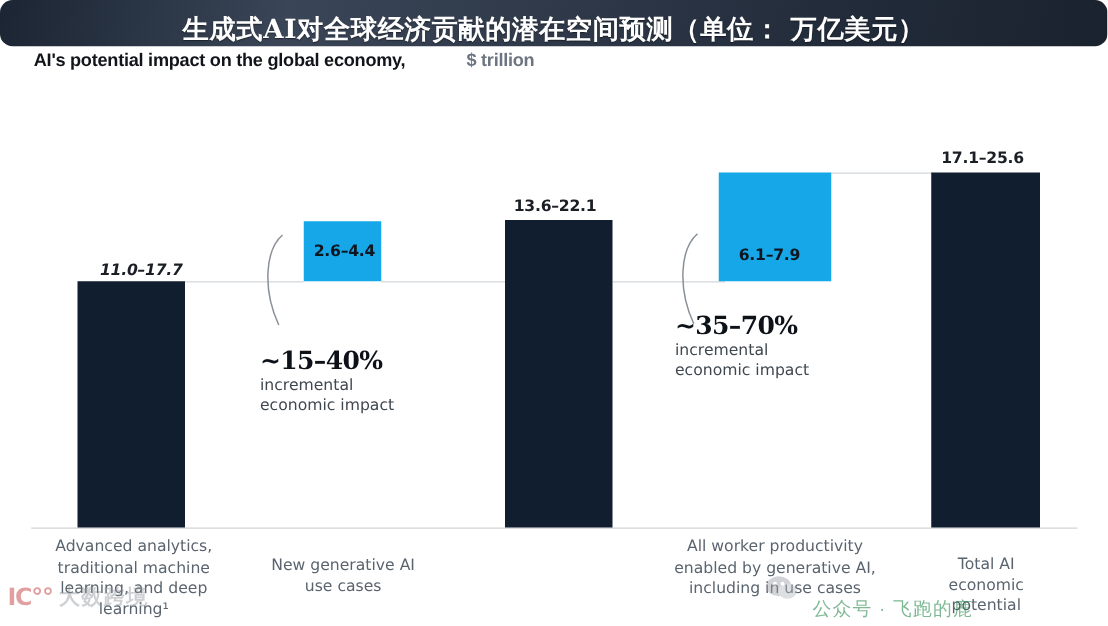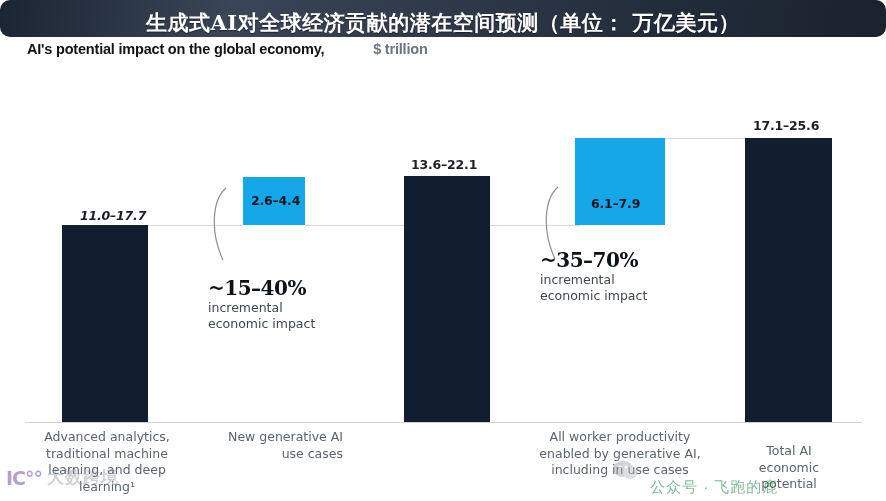--- a/index.html
+++ b/index.html
@@ -89,21 +89,21 @@
     font-family:"DejaVu Sans","Liberation Sans",sans-serif;
   }
 
   
   #wm-left{
     position:absolute;left:6px;top:466px;
     display:flex;align-items:center;gap:5px;
     opacity:.42;
   }
   #wm-left .wm-logo{
-    font-size:19px;color:#4c1d95;font-weight:700;
+    font-size:19px;color:#b91c1c;font-weight:700;
     font-family:"DejaVu Sans","Liberation Sans",sans-serif;
     letter-spacing:-1px;
   }
   #wm-left .wm-text{
     font-size:17px;color:#8d9298;font-weight:700;
     letter-spacing:1px;
   }
   #wm-right{
     position:absolute;left:650px;top:478px;
     font-size:15px;color:#15803d;opacity:.55;
@@ -167,21 +167,21 @@
   <div class="callout" style="left:540px;top:180px;">
     <span class="pct">~35–70%</span>
     <span class="sub">incremental</span>
     <span class="sub">economic impact</span>
   </div>
 
   <div class="bar-label" style="left:753px;top:50px;">17.1–25.6</div>
   <div class="bar dark" style="left:745px;top:70px;width:87px;height:284px;"></div>
 
   <div class="cat-label" style="left:22px;top:361px;width:170px;">Advanced analytics, traditional machine learning, and deep learning¹</div>
-  <div class="cat-label" style="left:206px;top:361px;width:137px;text-align:right;">New generative AI use cases</div>
+  <div class="cat-label" style="left:206px;top:376px;width:137px;">New generative AI use cases</div>
   <div class="cat-label" style="left:527px;top:361px;width:186px;">All worker productivity enabled by generative AI, including in use cases</div>
   <div class="cat-label" style="left:743px;top:375px;width:92px;">Total AI economic potential</div>
 </div>
 
 <div id="wm-left">
   <span class="wm-logo">IC°°</span>
   <span class="wm-text">大数跨境</span>
 </div>
 
 <svg id="wm-right-ico" viewBox="0 0 26 22">

